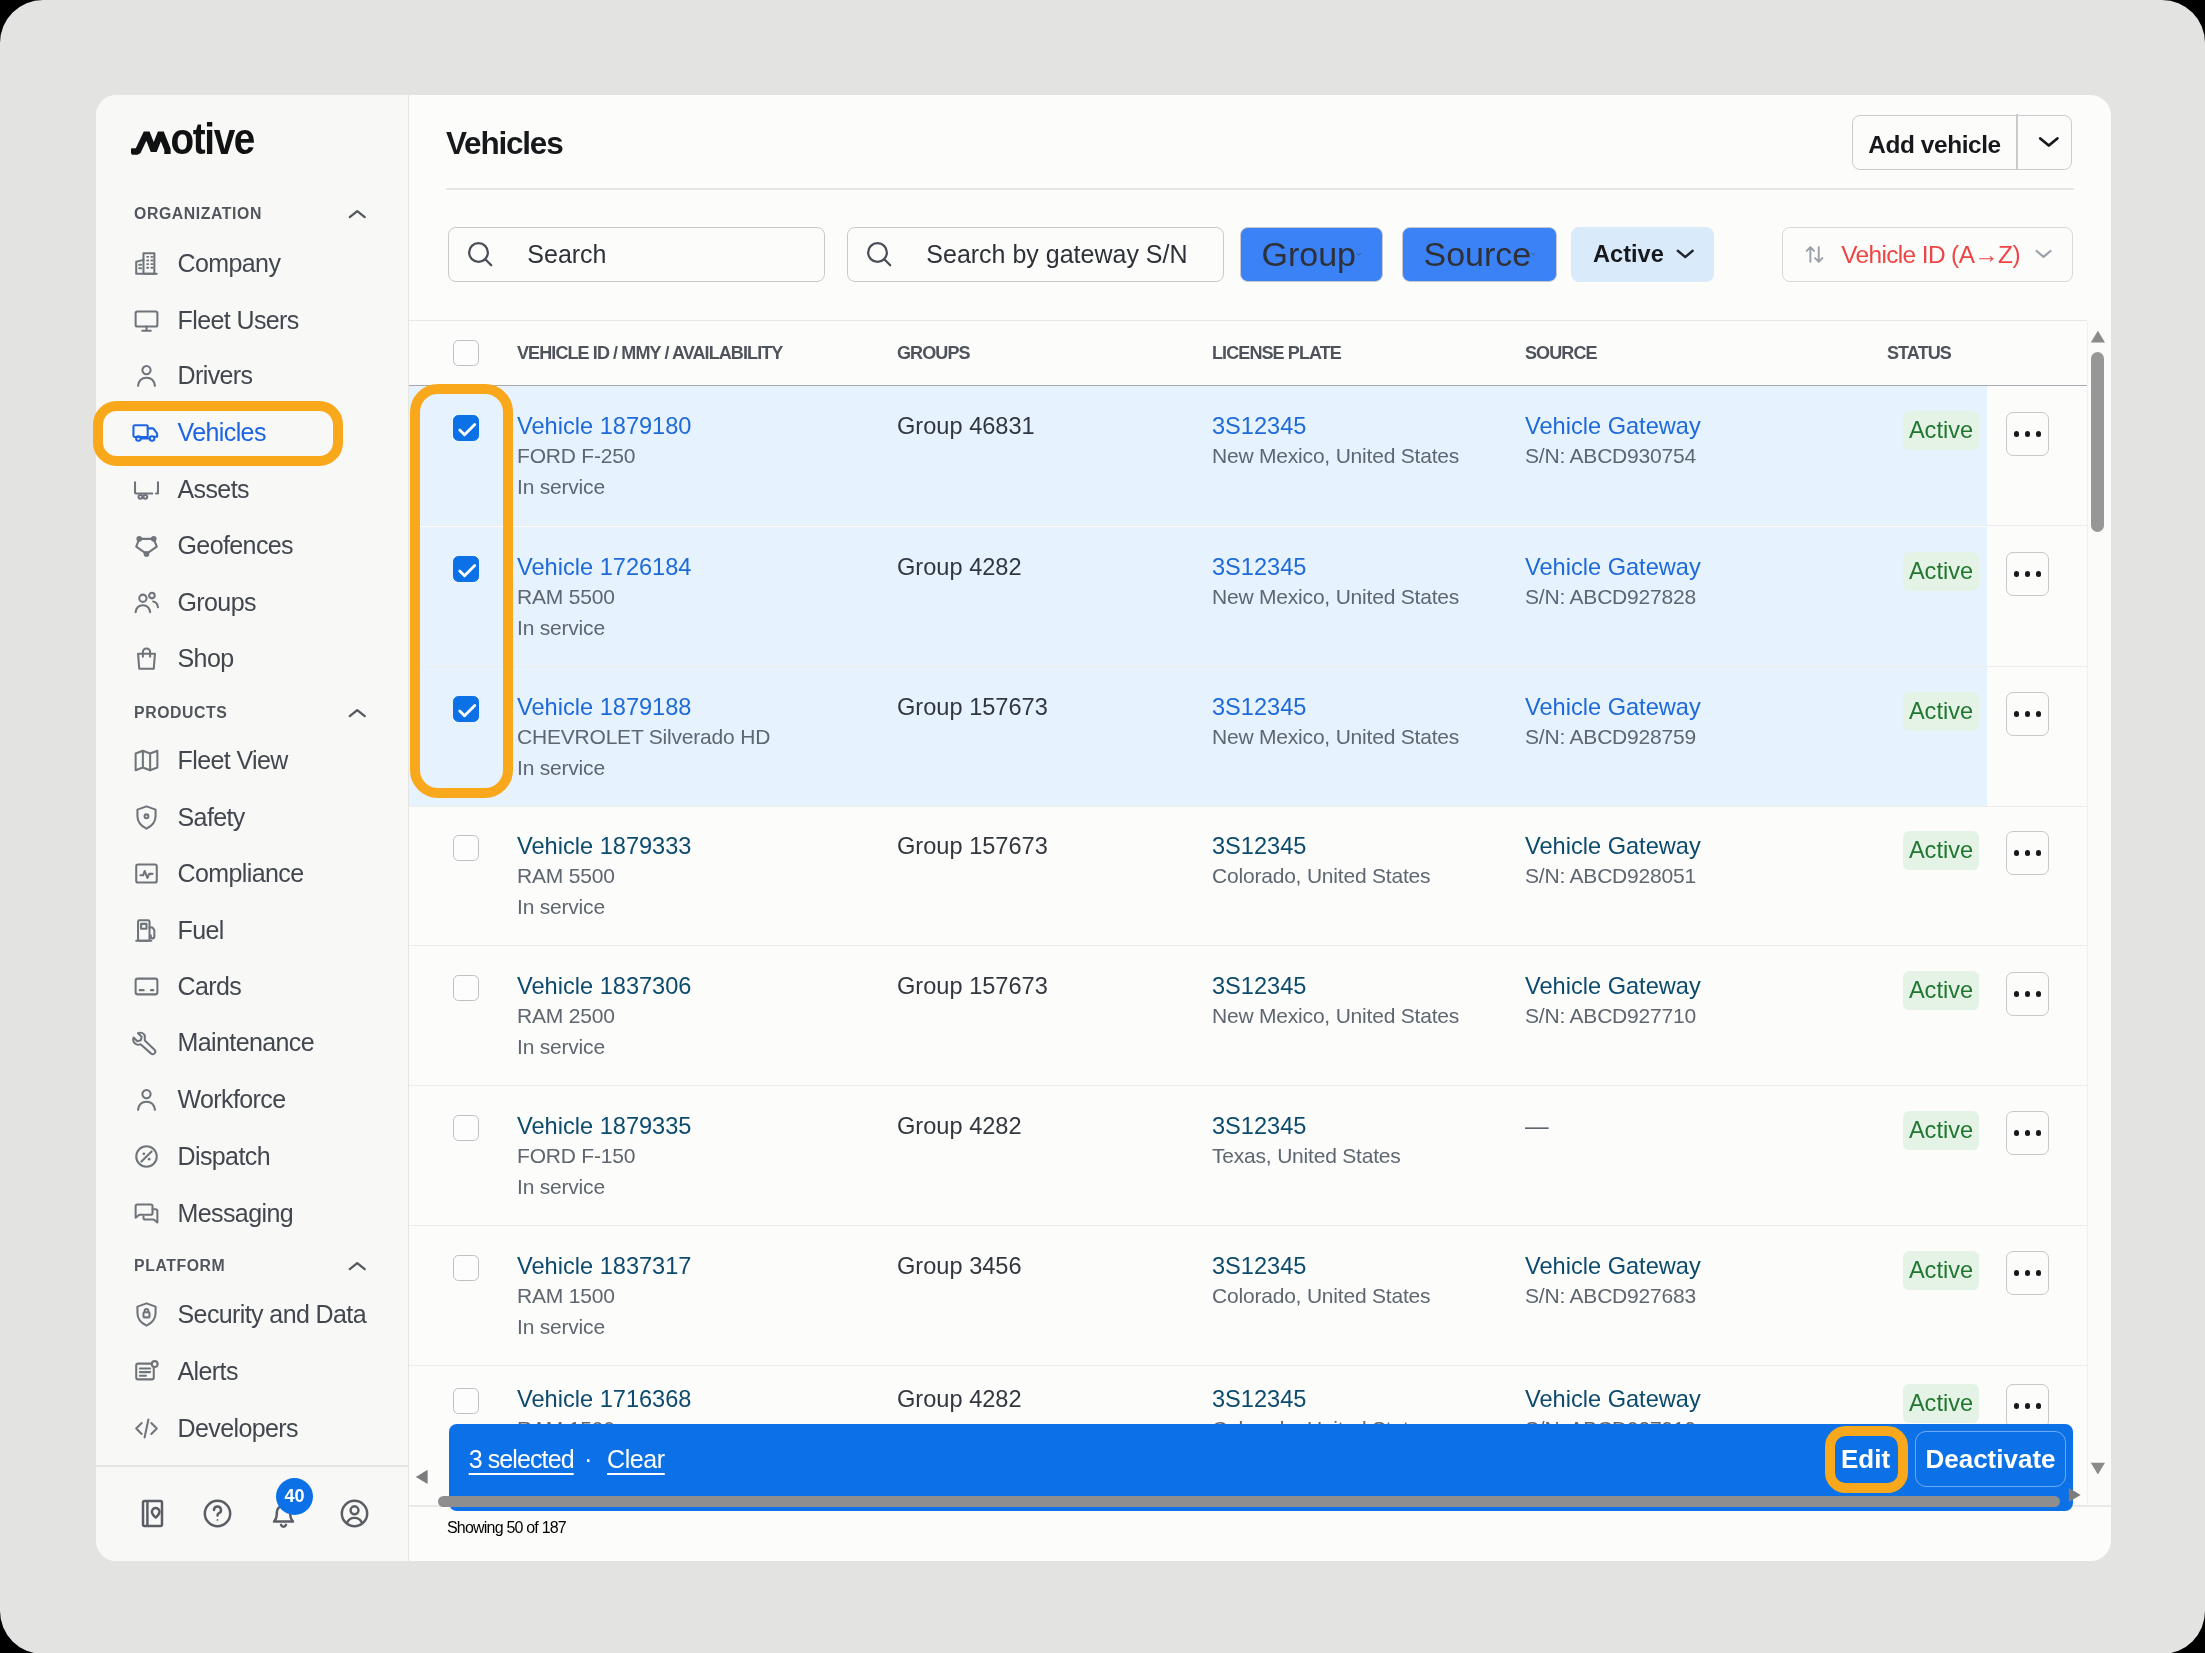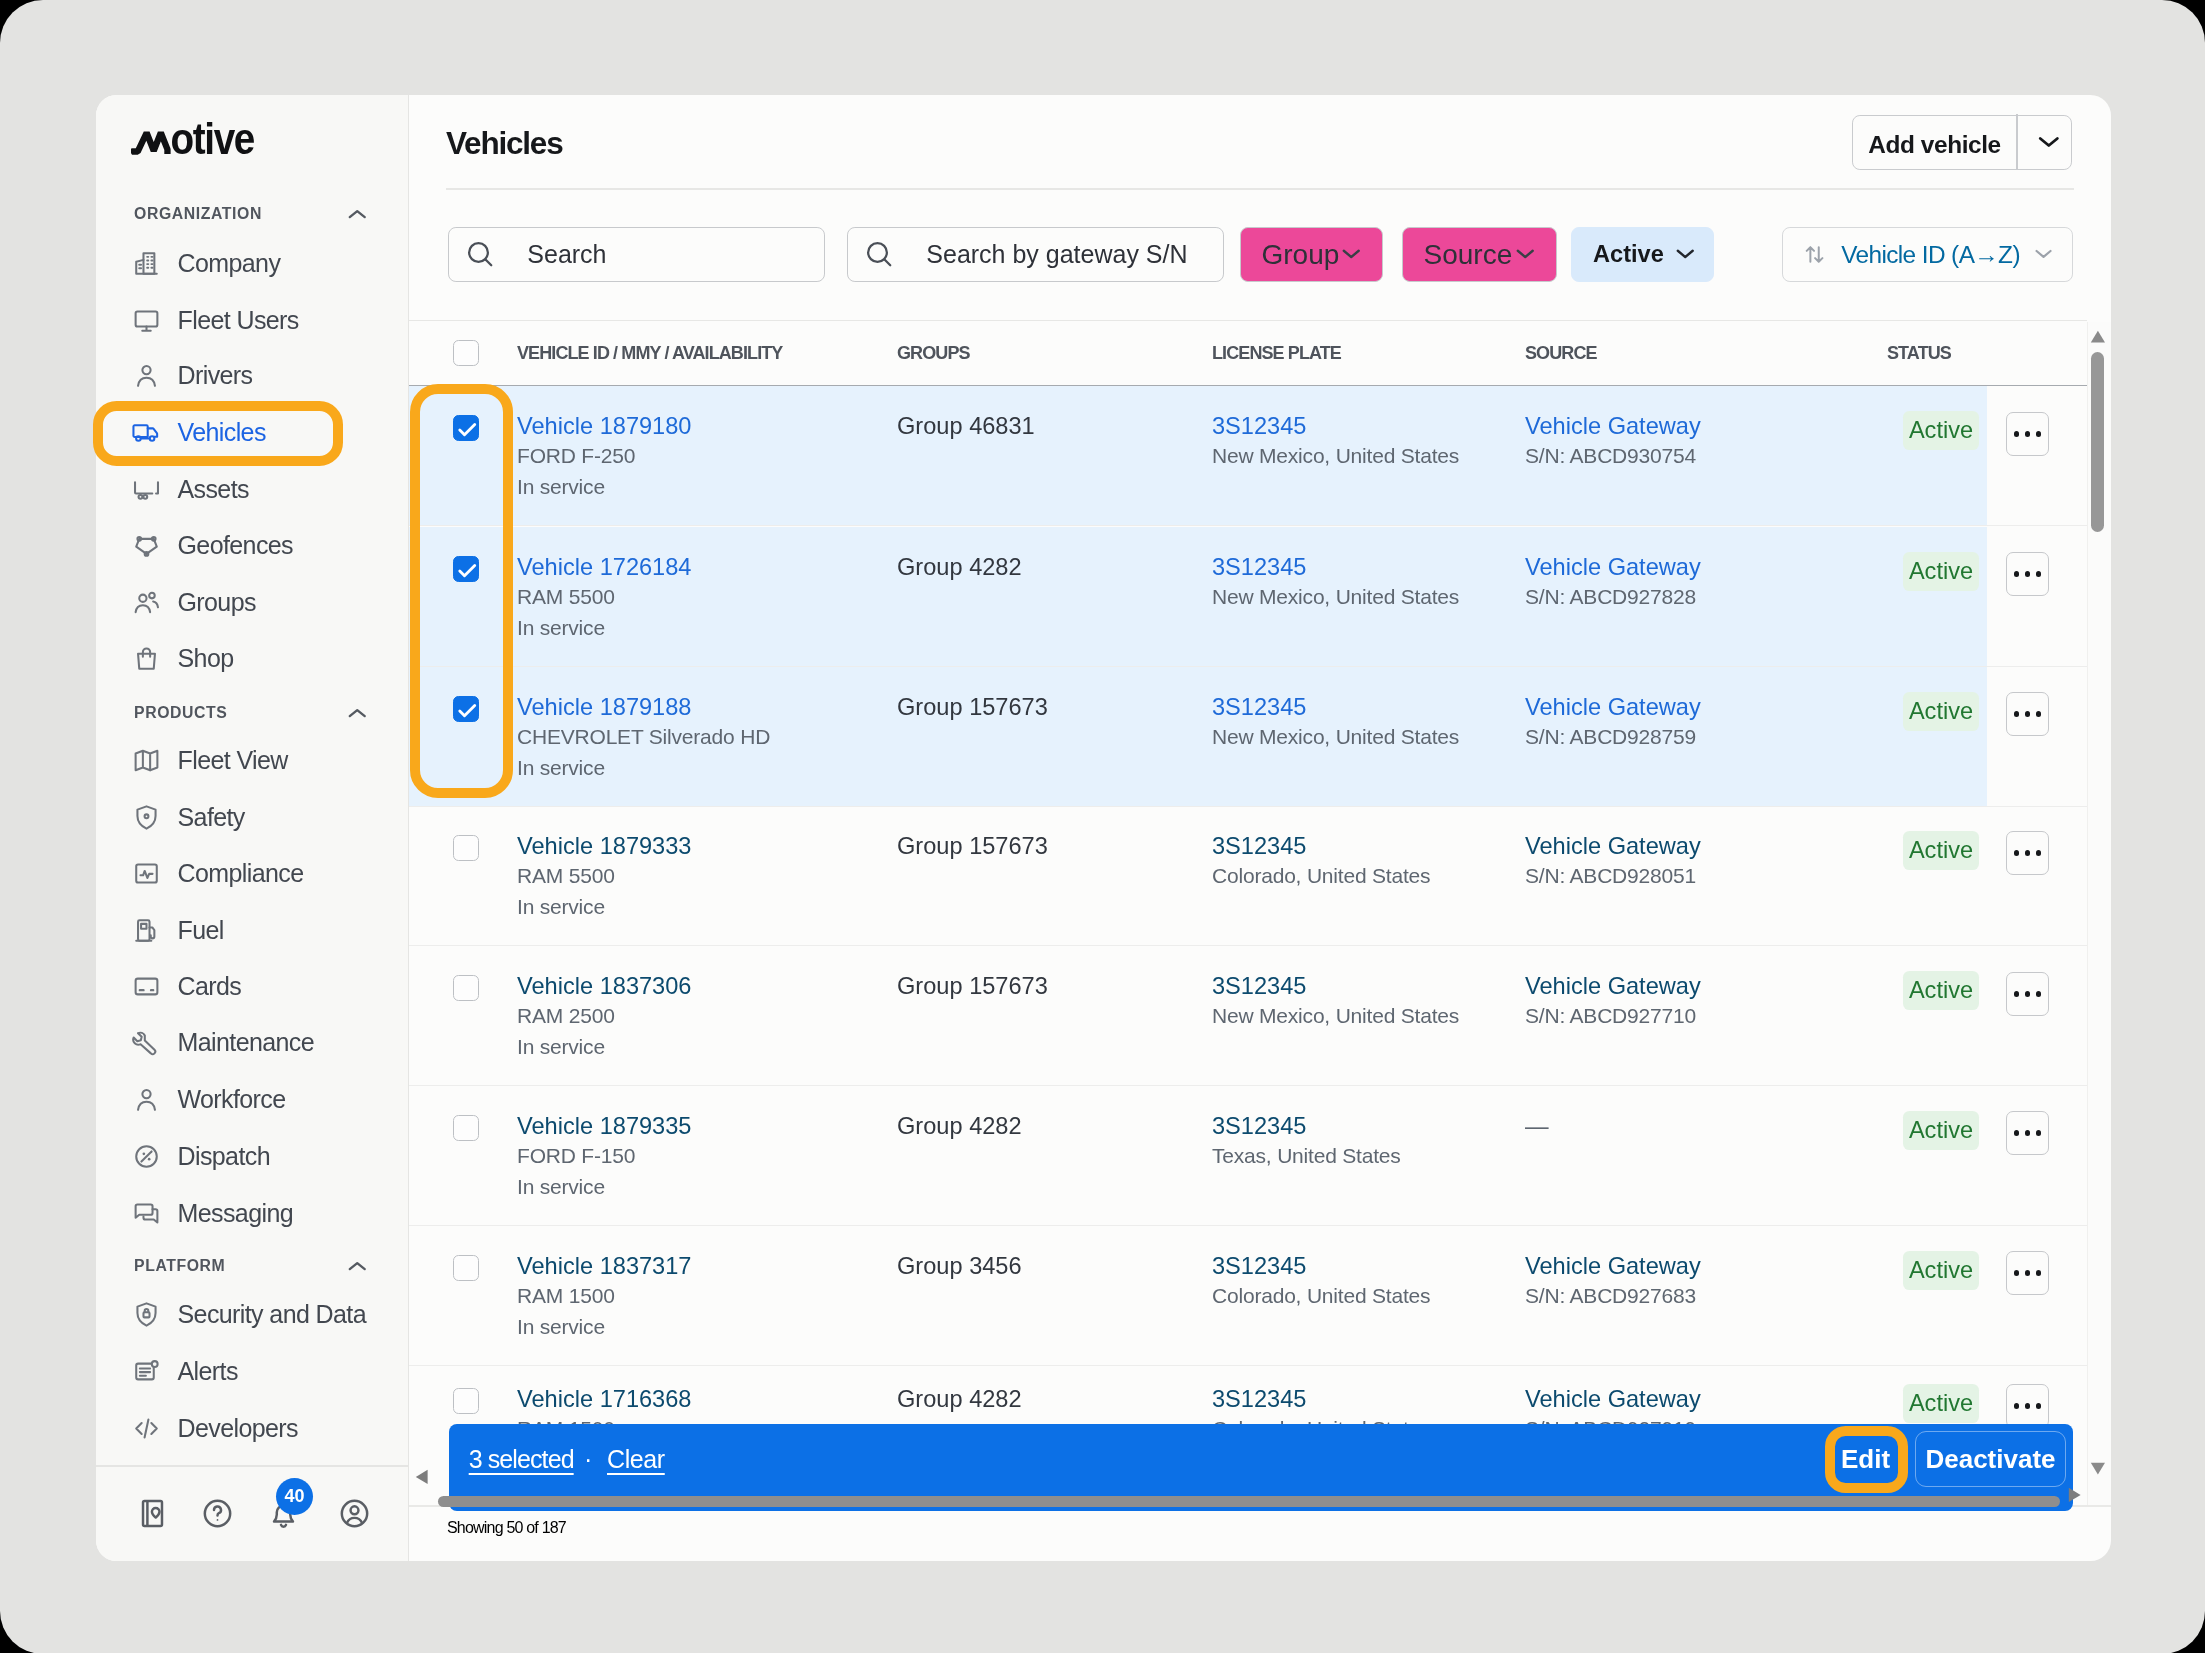--- a/index.html
+++ b/index.html
@@ -17,23 +17,23 @@
 .foot{position:absolute;bottom:0;left:0;width:313px;height:95px}
 .badge{position:absolute;left:180px;top:1383px;width:37px;height:37px;border-radius:50%;background:#0C70E6;color:#fff;font-size:18px;font-weight:700;display:flex;align-items:center;justify-content:center;z-index:3}
 
 .title{position:absolute;left:350px;top:30px;font-size:31.5px;font-weight:700;color:#16181B;letter-spacing:-1.2px}
 .addbtn{position:absolute;left:1756px;top:19.7px;width:220px;height:55px;border:1.6px solid #C9CBCE;border-radius:7.9px;background:#FCFCFB;display:flex;align-items:center}
 .addbtn .lbl{width:163px;text-align:center;font-size:24.4px;font-weight:700;color:#16181B;letter-spacing:-0.4px;position:relative;top:2.4px}
 .addbtn .sep{width:1.6px;height:55px;background:#C9CBCE;margin-top:-0.8px}
 .hdiv{position:absolute;left:350px;top:93px;width:1628px;height:1.6px;background:#E7E7E5}
 
 .inp{position:absolute;top:132px;height:55px;border:1.6px solid #C7C9CC;border-radius:7.9px;background:#FCFCFB;display:flex;align-items:center;gap:31px;padding:0 17.3px;font-size:25px;color:#2E3138}
-.drop{position:absolute;top:132px;height:55px;border:1.6px solid #C7C9CC;border-radius:7.9px;background:#ec4899;display:flex;align-items:center;justify-content:space-between;padding:0 20.5px;font-size:28px;color:#2E3138}
+.drop{position:absolute;top:132px;height:55px;border:1.6px solid #C7C9CC;border-radius:7.9px;background:#3b82f6;display:flex;align-items:center;justify-content:space-between;padding:0 20.5px;font-size:34px;color:#2E3138}
 .drop.on{background:#D9EAFB;border-color:#D9EAFB;color:#16181B;font-weight:600}
-.sort{position:absolute;top:132px;left:1686px;width:291px;height:55px;border:1.6px solid #D6D8DA;border-radius:7.9px;background:#FCFCFB;display:flex;align-items:center;gap:14px;padding:0 19px;font-size:24.4px;color:#0369a1;white-space:nowrap;letter-spacing:-0.6px}
+.sort{position:absolute;top:132px;left:1686px;width:291px;height:55px;border:1.6px solid #D6D8DA;border-radius:7.9px;background:#FCFCFB;display:flex;align-items:center;gap:14px;padding:0 19px;font-size:24.4px;color:#ef4444;white-space:nowrap;letter-spacing:-0.6px}
 
 .thead{position:absolute;left:313px;top:225px;width:1678px;height:66px;border-top:1.6px solid #E7E7E5;border-bottom:1.6px solid #A6AAAF;font-size:18px;font-weight:700;color:#4F545C;letter-spacing:-0.9px}
 .thead span{position:absolute;top:22px}
 .cbx{position:absolute;width:26px;height:26px;border:1.6px solid #BDC0C4;border-radius:5.5px;background:#FDFDFD}
 .cbx.on{background:#0C70E6;border-color:#0C70E6}
 .cbx.on svg{position:absolute;left:3.2px;top:4.7px}
 .row{position:absolute;left:313px;width:1678px;height:140px;border-bottom:1.6px solid #EDEDEC;font-size:23.6px;color:#32373F}
 .row.sel{background:linear-gradient(#E6F2FD,#E6F2FD) left top no-repeat;background-size:1578px 140px}
 .row .cb{top:29px;left:44px}
 .row a{color:#0c4a6e;text-decoration:none}

